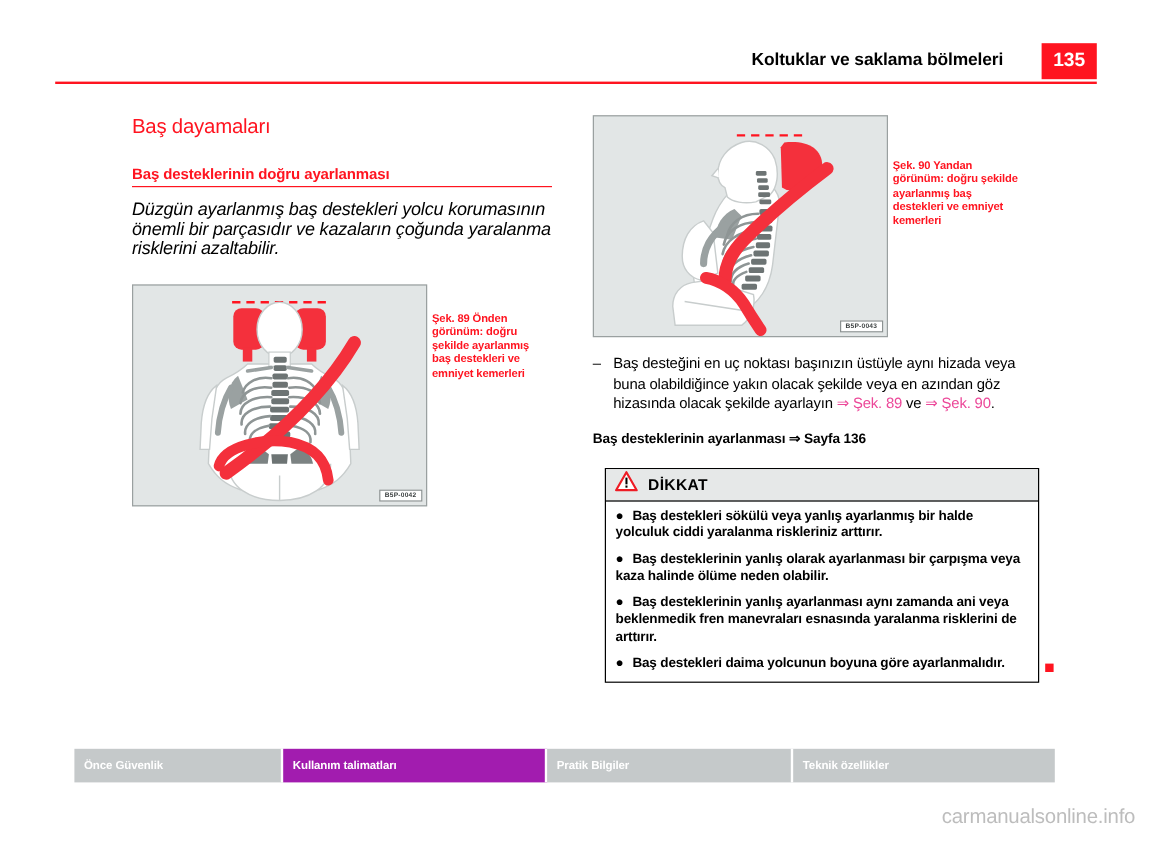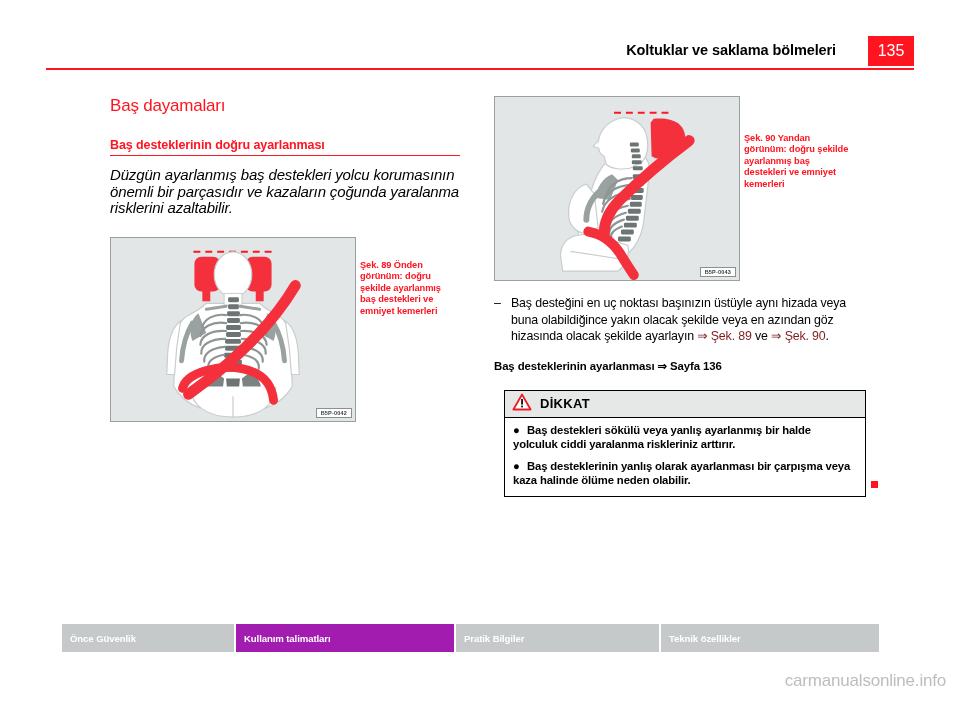--- a/index.html
+++ b/index.html
@@ -35,21 +35,21 @@
   }
   .header-pagenum {
     position: absolute;
     right: 0px;
     top: -4px;
     width: 46px;
     height: 30px;
     background: #ff1420;
     color: #ffffff;
     font-size: 16px;
-    font-weight: normal;
+    font-weight: bold;
     display: flex;
     align-items: center;
     justify-content: center;
   }
   .header-rule {
     position: absolute;
     left: 0;
     right: 0;
     top: 28px;
     height: 2px;
@@ -152,21 +152,21 @@
     font-size: 12.4px;
     line-height: 16.5px;
     color: #000;
     display: flex;
     letter-spacing: -0.15px;
   }
   .dash-mark {
     width: 17px;
     flex: 0 0 17px;
   }
-  .xref { color: #7f1d1d; }
+  .xref { color: #ec4899; }
   .plain-ref {
     margin-top: 14px;
     font-size: 11.4px;
     line-height: 15px;
     color: #000;
     letter-spacing: -0.1px;
     font-weight: bold;
   }
 
   
@@ -430,20 +430,22 @@
             <path d="M10 1.5 L18.6 16.5 L1.4 16.5 Z" fill="#ffffff" stroke="#ee1c25" stroke-width="1.8" stroke-linejoin="round"></path>
             <rect x="9.2" y="6" width="1.7" height="5.6" fill="#000"></rect>
             <rect x="9.2" y="12.6" width="1.7" height="1.8" fill="#000"></rect>
           </svg>
         </span>
         <span class="warn-head-text">DİKKAT</span>
       </div>
       <div class="warn-body">
         <div class="warn-item"><span class="warn-dot">●</span><span>Baş destekleri sökülü veya yanlış ayarlanmış bir halde yolculuk ciddi yaralanma riskleriniz arttırır.</span></div>
         <div class="warn-item"><span class="warn-dot">●</span><span>Baş desteklerinin yanlış olarak ayarlanması bir çarpışma veya kaza halinde ölüme neden olabilir.</span></div>
+        <div class="warn-item"><span class="warn-dot">●</span><span>Baş desteklerinin yanlış ayarlanması aynı zamanda ani veya beklenmedik fren manevraları esnasında yaralanma risklerini de arttırır.</span></div>
+        <div class="warn-item"><span class="warn-dot">●</span><span>Baş destekleri daima yolcunun boyuna göre ayarlanmalıdır.</span></div>
       </div>
     </div>
     <div class="end-marker"></div>
   </div>
 </div>
 
 <div class="fig-caption cap-right">Şek. 90  Yandan görünüm: doğru şekilde ayarlanmış baş destekleri ve emniyet kemerleri</div>
 
 <div class="footer-rule"></div>
 <div class="footer-bar">

